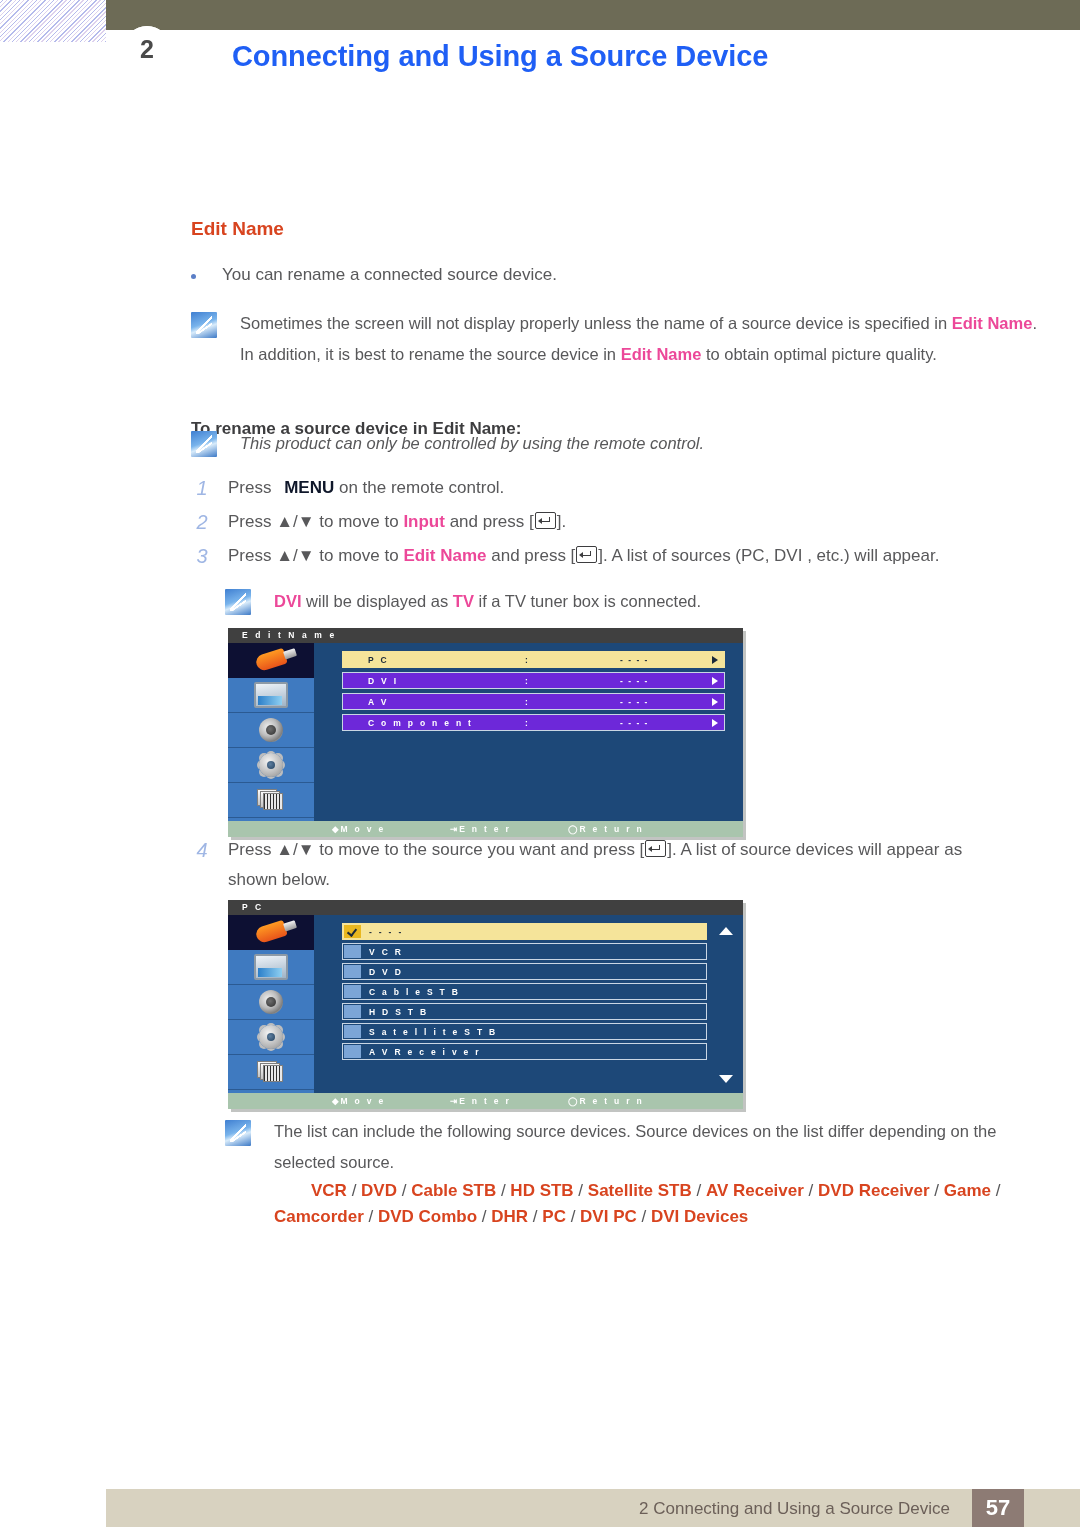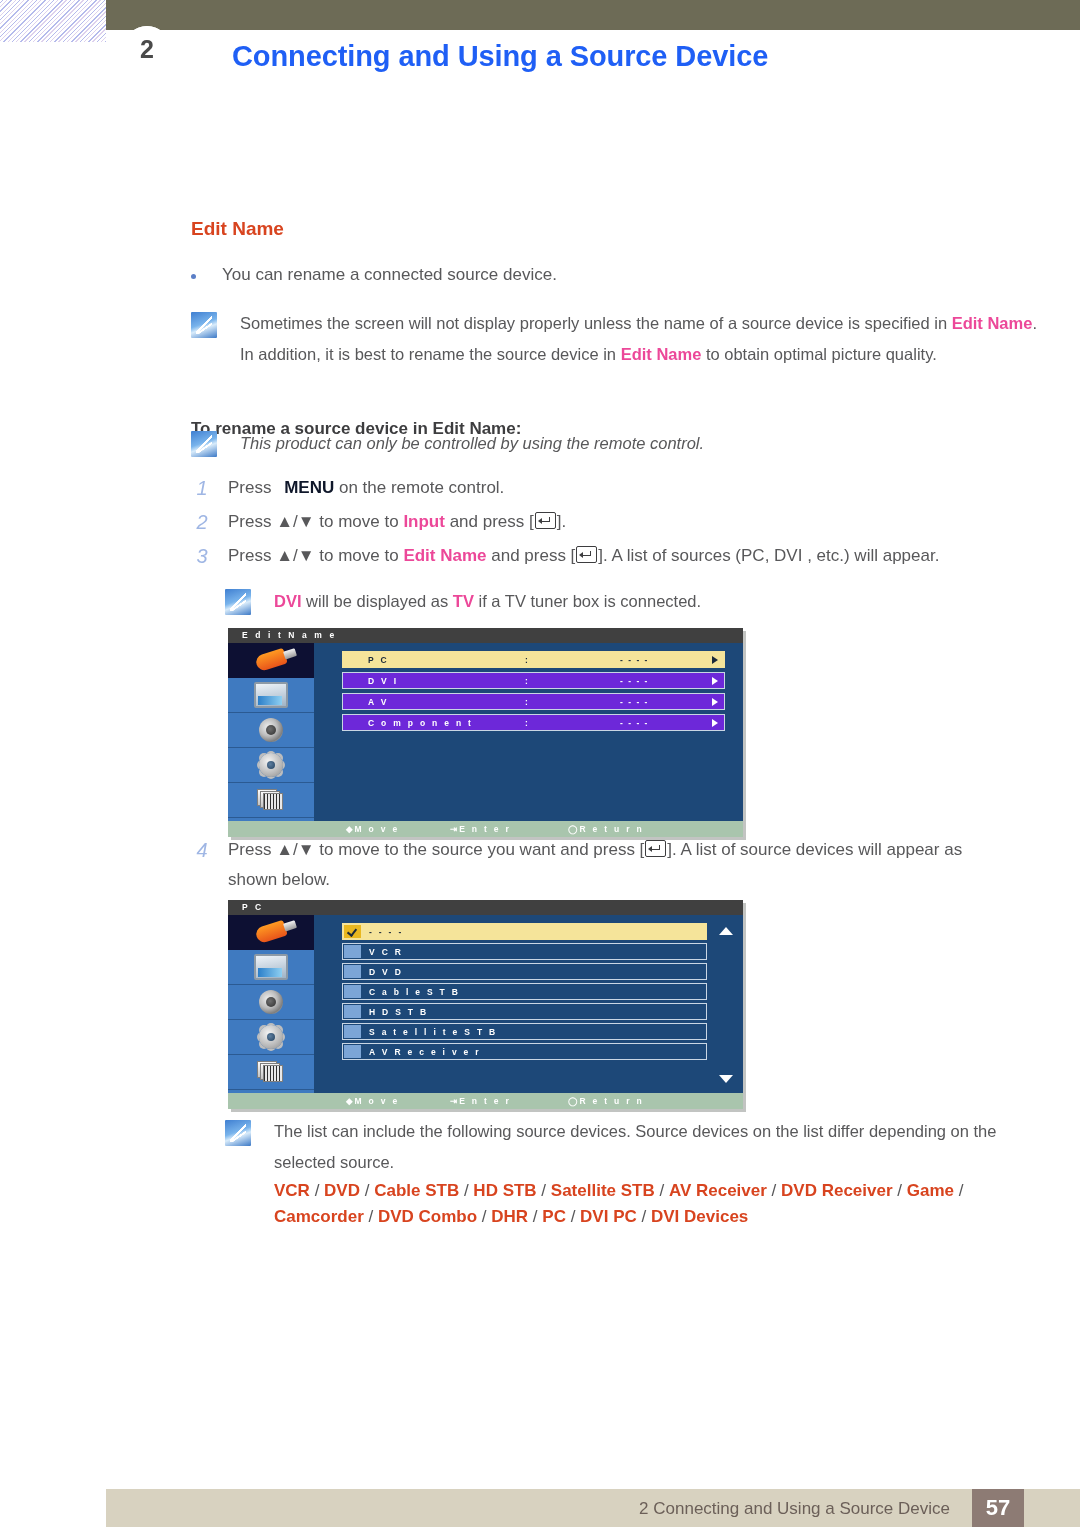--- a/index.html
+++ b/index.html
@@ -297,21 +297,21 @@
     background: #a9c5ad;
     color: #ffffff;
     font-size: 8.5px;
     font-weight: bold;
     letter-spacing: 2.3px;
     display: flex;
     align-items: center;
     position: relative;
   }
   .osd-foot span.f { position: absolute; }
-  .osd-foot .f1 { left: 118px; }
+  .osd-foot .f1 { left: 104px; }
   .osd-foot .f2 { left: 222px; }
   .osd-foot .f3 { left: 340px; }
   .gly { letter-spacing: 0; margin-right: 2px; }
 
   
   .ic-plug {
     width: 30px; height: 16px;
     background: linear-gradient(180deg,#ff9a22 0%,#e8541a 100%);
     border-radius: 8px 3px 3px 8px;
     position: relative;
@@ -612,21 +612,21 @@
 
 <div class="note" style="left:225px; top:1116px; width:800px;">
   <span class="note-icon" style="left:0; top:4px;"></span>
   <div style="margin-left:49px;">
     <span>The list can include the following source devices. Source devices on the list differ depending on the</span>
     <br>
     <span>selected source.</span>
   </div>
 </div>
 
-<div class="src-list" style="top:1178px;">
+<div class="src-list" style="top:1178px;margin-left:37px;">
   <span id="srcline1"><span>VCR</span><span class="sep"> / </span><span>DVD</span><span class="sep"> / </span><span>Cable STB</span><span class="sep"> / </span><span>HD STB</span><span class="sep"> / </span><span>Satellite STB</span><span class="sep"> / </span><span>AV Receiver</span><span class="sep"> / </span><span>DVD Receiver</span><span class="sep"> / </span><span>Game</span><span class="sep"> / </span></span>
 </div>
 <div class="src-list" style="top:1204px;">
   <span id="srcline2"><span>Camcorder</span><span class="sep"> / </span><span>DVD Combo</span><span class="sep"> / </span><span>DHR</span><span class="sep"> / </span><span>PC</span><span class="sep"> / </span><span>DVI PC</span><span class="sep"> / </span><span>DVI Devices</span></span>
 </div>
 
 <div class="footer-bar"></div>
 <div class="footer-text">2 Connecting and Using a Source Device</div>
 <div class="footer-page">57</div>
 

